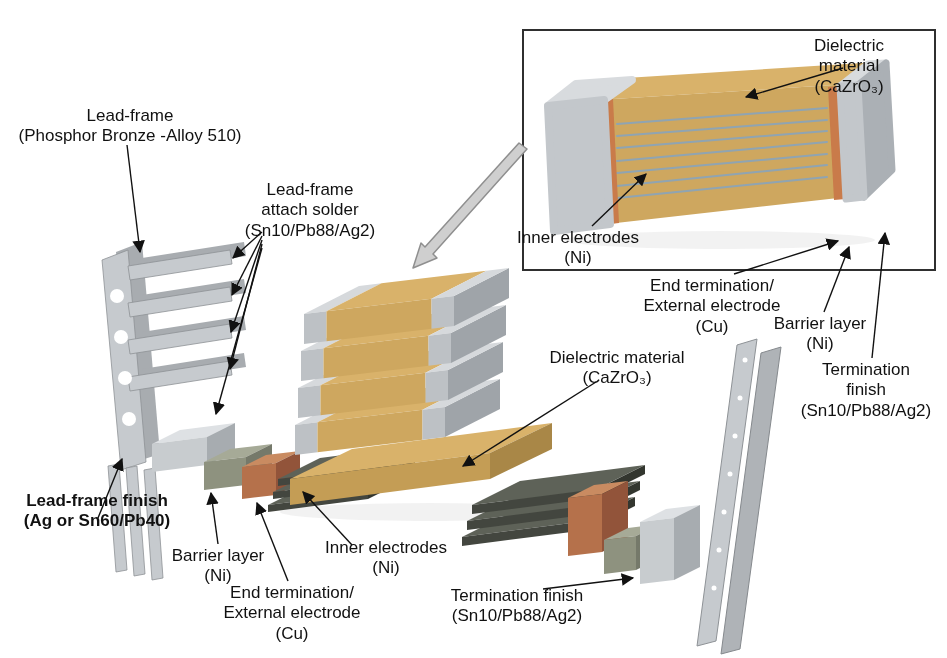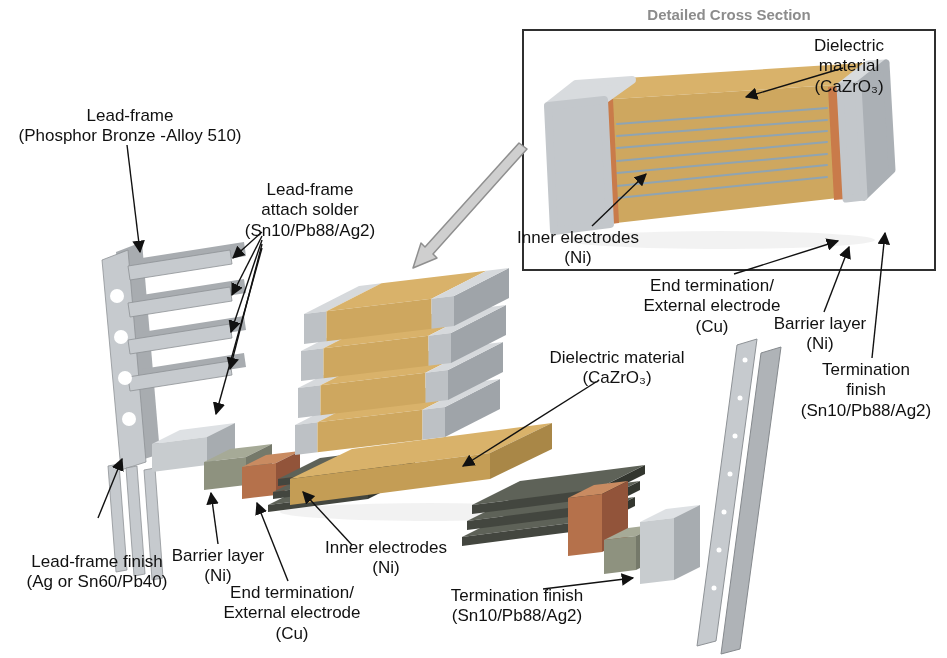--- a/index.html
+++ b/index.html
@@ -204,21 +204,20 @@
     <line x1="872" y1="358" x2="885" y2="233" marker-end="url(#ah)"></line>
     <line x1="596" y1="382" x2="463" y2="466" marker-end="url(#ah)"></line>
     <line x1="98" y1="518" x2="122" y2="459" marker-end="url(#ah)"></line>
     <line x1="218" y1="544" x2="211" y2="493" marker-end="url(#ah)"></line>
     <line x1="288" y1="581" x2="257" y2="503" marker-end="url(#ah)"></line>
     <line x1="352" y1="545" x2="303" y2="492" marker-end="url(#ah)"></line>
     <line x1="543" y1="589" x2="633" y2="578" marker-end="url(#ah)"></line>
   </g>
 </svg>
 
-<div class="inset-title" style="left:729px; top:6px;">Detailed Cross Section</div>
 
 <div class="label" style="left:849px; top:36px;">Dielectric material
 (CaZrO₃)</div>
 
 <div class="label" style="left:578px; top:228px;">Inner electrodes
 (Ni)</div>
 
 <div class="label" style="left:712px; top:276px;">End termination/
 External electrode
 (Cu)</div>
@@ -232,21 +231,21 @@
 <div class="label" style="left:130px; top:106px;">Lead-frame
 (Phosphor Bronze -Alloy 510)</div>
 
 <div class="label" style="left:310px; top:180px;">Lead-frame
 attach solder
 (Sn10/Pb88/Ag2)</div>
 
 <div class="label" style="left:617px; top:348px;">Dielectric material
 (CaZrO₃)</div>
 
-<div class="label" style="left:97px; top:552px;">Lead-frame finish
+<div class="label" style="left:97px; top:491px;font-weight:bold;">Lead-frame finish
 (Ag or Sn60/Pb40)</div>
 
 <div class="label" style="left:218px; top:546px;">Barrier layer
 (Ni)</div>
 
 <div class="label" style="left:292px; top:583px;">End termination/
 External electrode
 (Cu)</div>
 
 <div class="label" style="left:386px; top:538px;">Inner electrodes

